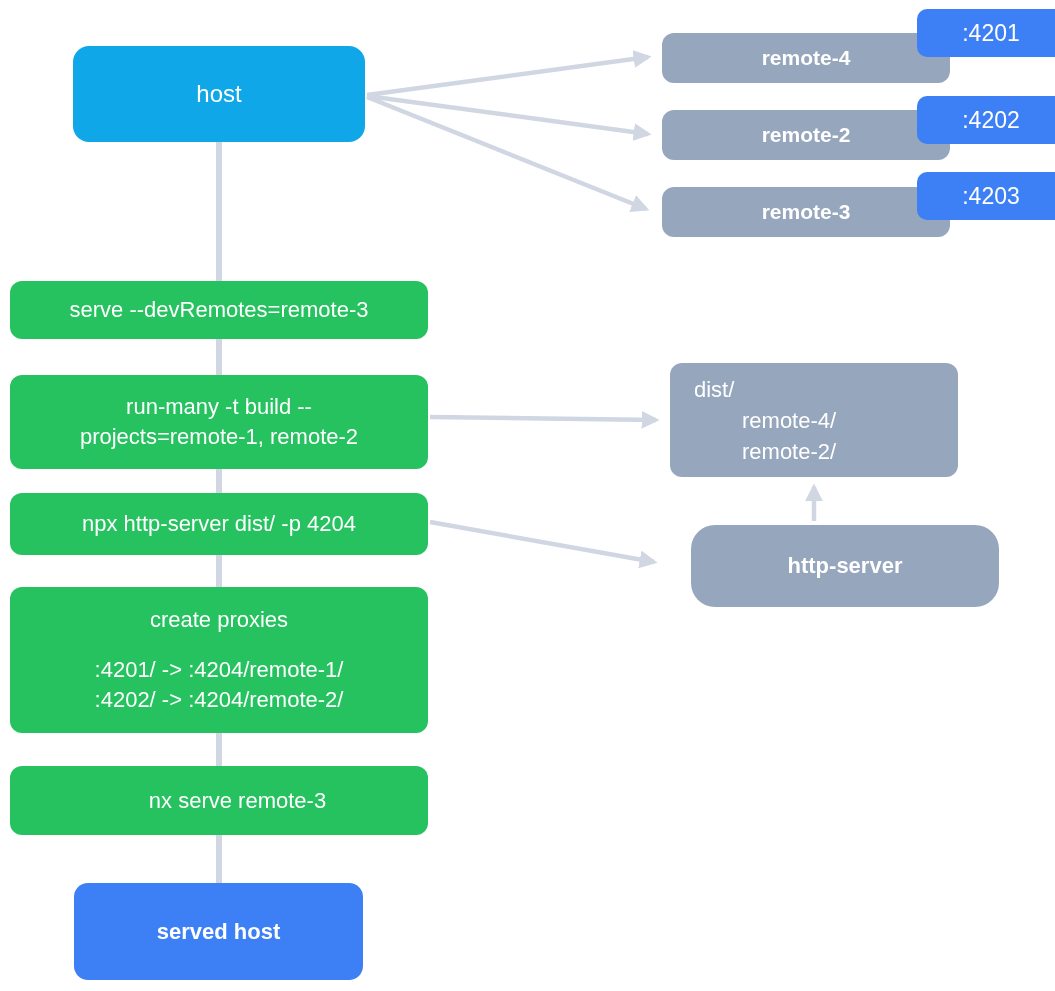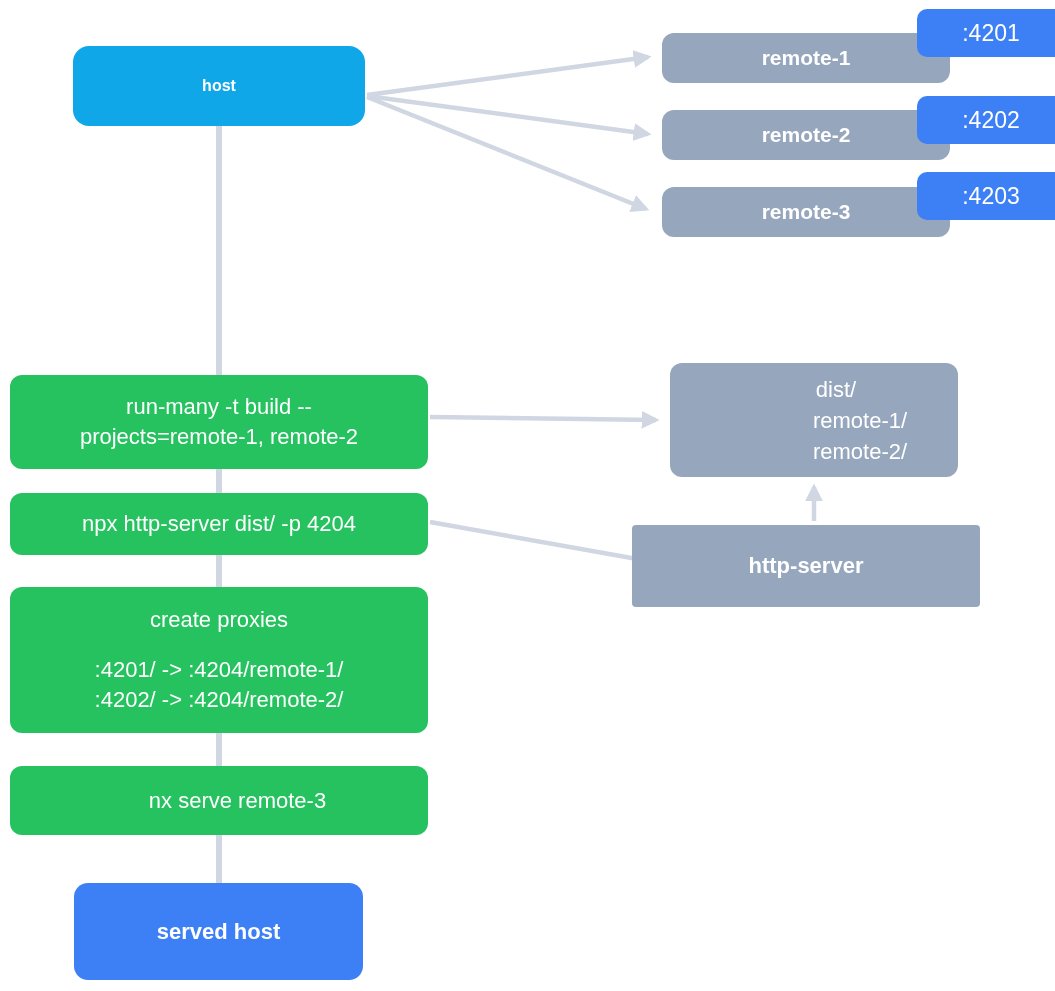--- a/index.html
+++ b/index.html
@@ -35,24 +35,24 @@
     z-index: 2;
     display: flex;
     flex-direction: column;
     align-items: center;
     justify-content: center;
     color: var(--text);
     text-align: center;
     line-height: 30px;
   }
   .node-host {
-    left: 73px; top: 46px; width: 292px; height: 80px;
+    left: 73px; top: 46px; width: 292px; height: 96px;
     background: var(--host-fill);
     border-radius: 16px;
-    font-weight: bold; font-size: 16px;
+    font-weight: normal; font-size: 24px;
   }
   .node-remote {
     left: 662px; width: 288px; height: 50px;
     background: var(--artifact-fill);
     border-radius: 12px;
     font-weight: bold; font-size: 21px;
   }
   .remote-1 { top: 33px; }
   .remote-2 { top: 110px; }
   .remote-3 { top: 187px; }
@@ -77,31 +77,31 @@
   .cmd-1 { top: 281px; height: 58px; }
   .cmd-2 { top: 375px; height: 94px; }
   .cmd-3 { top: 493px; height: 62px; }
   .cmd-4 { top: 587px; height: 146px; }
   .cmd-5 { top: 766px; height: 69px; padding-left: 37px; }
   .cmd-title { margin-bottom: 20px; text-align: center; }
   .node-dist {
     left: 670px; top: 363px; width: 288px; height: 114px;
     background: var(--artifact-fill);
     border-radius: 12px;
-    align-items: center;
-    padding-left: 44px;
+    align-items: flex-start;
+    padding-left: 24px;
     font-size: 22px;
     line-height: 31px;
     text-align: left;
   }
   .dist-entry { padding-left: 48px; }
   .node-http {
-    left: 632px; top: 525px; width: 348px; height: 82px;
+    left: 691px; top: 525px; width: 308px; height: 82px;
     background: var(--artifact-fill);
-    border-radius: 4px;
+    border-radius: 24px;
     font-weight: bold; font-size: 22px;
   }
   .node-served {
     left: 74px; top: 883px; width: 289px; height: 97px;
     background: var(--served-host-fill);
     border-radius: 14px;
     font-weight: bold; font-size: 22px;
   }
 </style>
 </head>
@@ -122,40 +122,43 @@
     <path class="edge" d="M430 417 L656 420" stroke-width="4.5" marker-end="url(#arrowhead)"></path>
     <path class="edge" d="M430 522 L654 562" stroke-width="4.5" marker-end="url(#arrowhead)"></path>
     <path class="edge" d="M814 521 L814 487" stroke-width="4.5" marker-end="url(#arrowhead)"></path>
   </svg>
 
   <div class="node node-host">
     <span>host</span>
   </div>
 
   <div class="node node-remote remote-1">
-    <span>remote-1</span>
+    <span>remote-4</span>
   </div>
   <div class="badge badge-1">
     <span>:4201</span>
   </div>
 
   <div class="node node-remote remote-2">
     <span>remote-2</span>
   </div>
   <div class="badge badge-2">
     <span>:4202</span>
   </div>
 
   <div class="node node-remote remote-3">
     <span>remote-3</span>
   </div>
   <div class="badge badge-3">
     <span>:4203</span>
   </div>
 
+  <div class="node node-command cmd-1">
+    <span>serve --devRemotes=remote-3</span>
+  </div>
 
   <div class="node node-command cmd-2">
     <span>run-many -t build --</span>
     <span>projects=remote-1, remote-2</span>
   </div>
 
   <div class="node node-command cmd-3">
     <span>npx http-server dist/ -p 4204</span>
   </div>
 
@@ -164,21 +167,21 @@
     <span>:4201/ -&gt; :4204/remote-1/</span>
     <span>:4202/ -&gt; :4204/remote-2/</span>
   </div>
 
   <div class="node node-command cmd-5">
     <span>nx serve remote-3</span>
   </div>
 
   <div class="node node-dist">
     <span>dist/</span>
-    <span class="dist-entry">remote-1/</span>
+    <span class="dist-entry">remote-4/</span>
     <span class="dist-entry">remote-2/</span>
   </div>
 
   <div class="node node-http">
     <span>http-server</span>
   </div>
 
   <div class="node node-served">
     <span>served host</span>
   </div>

